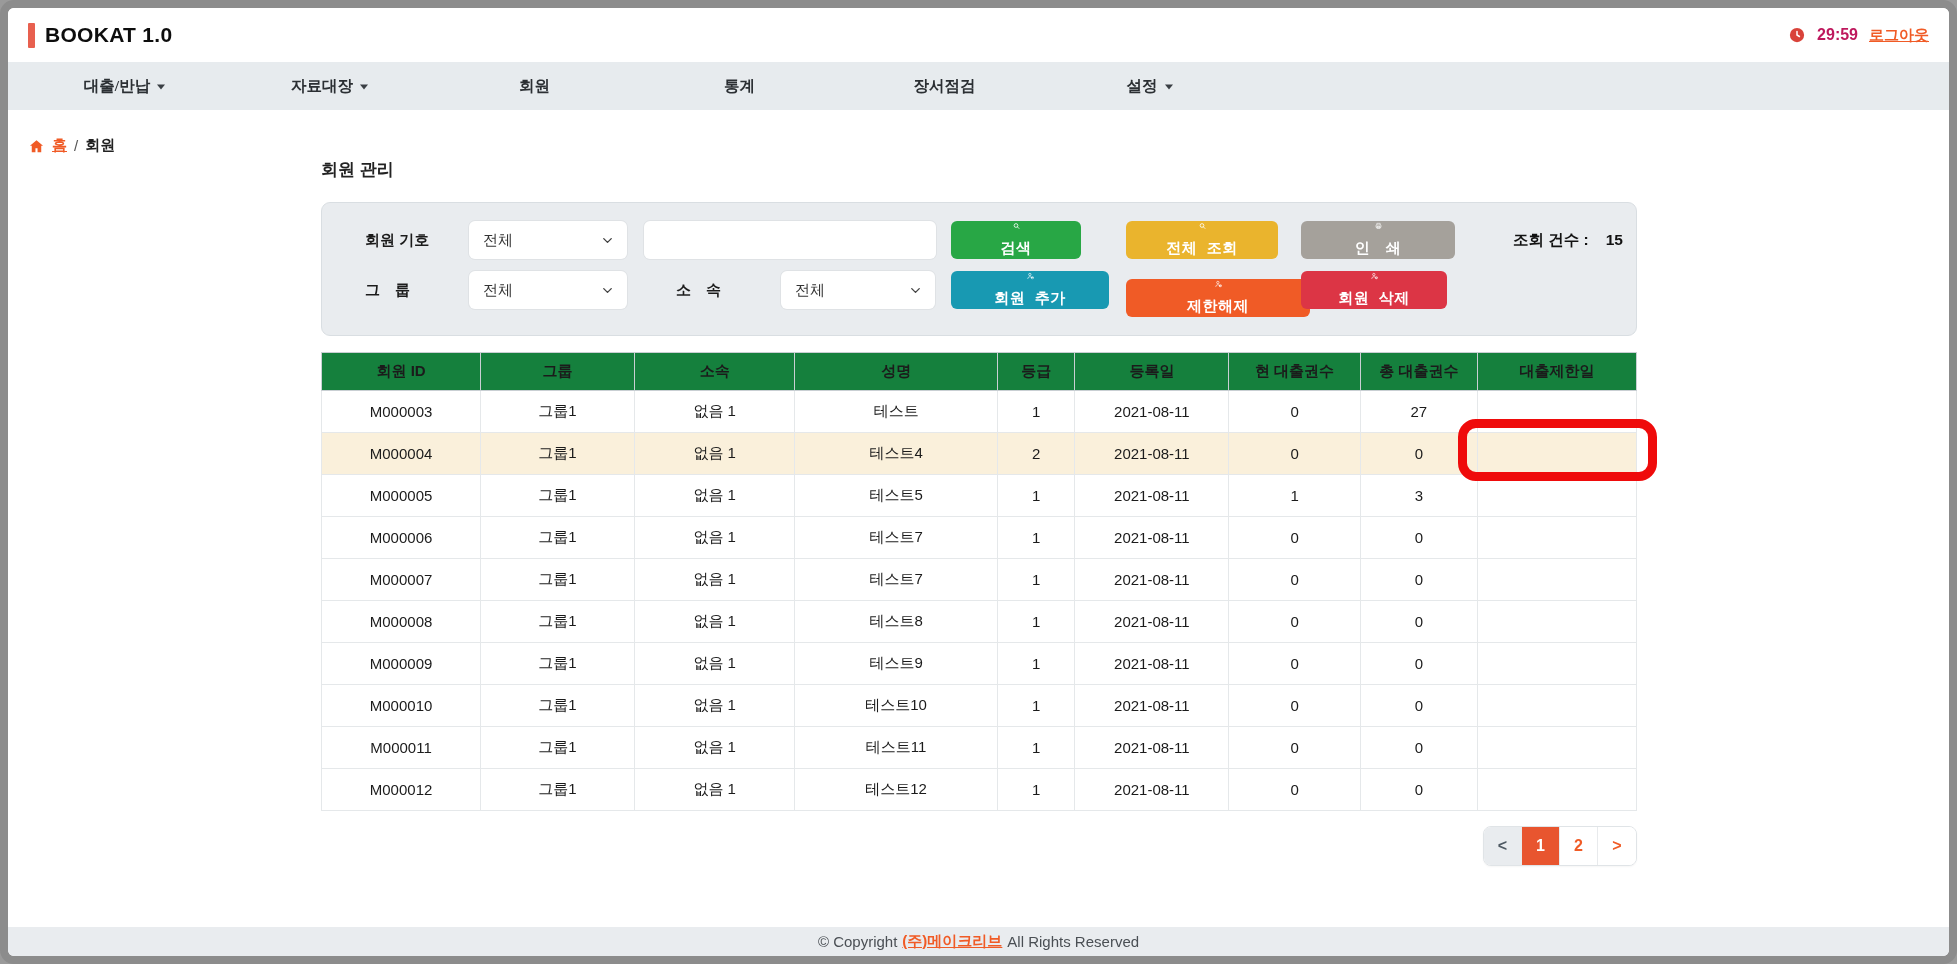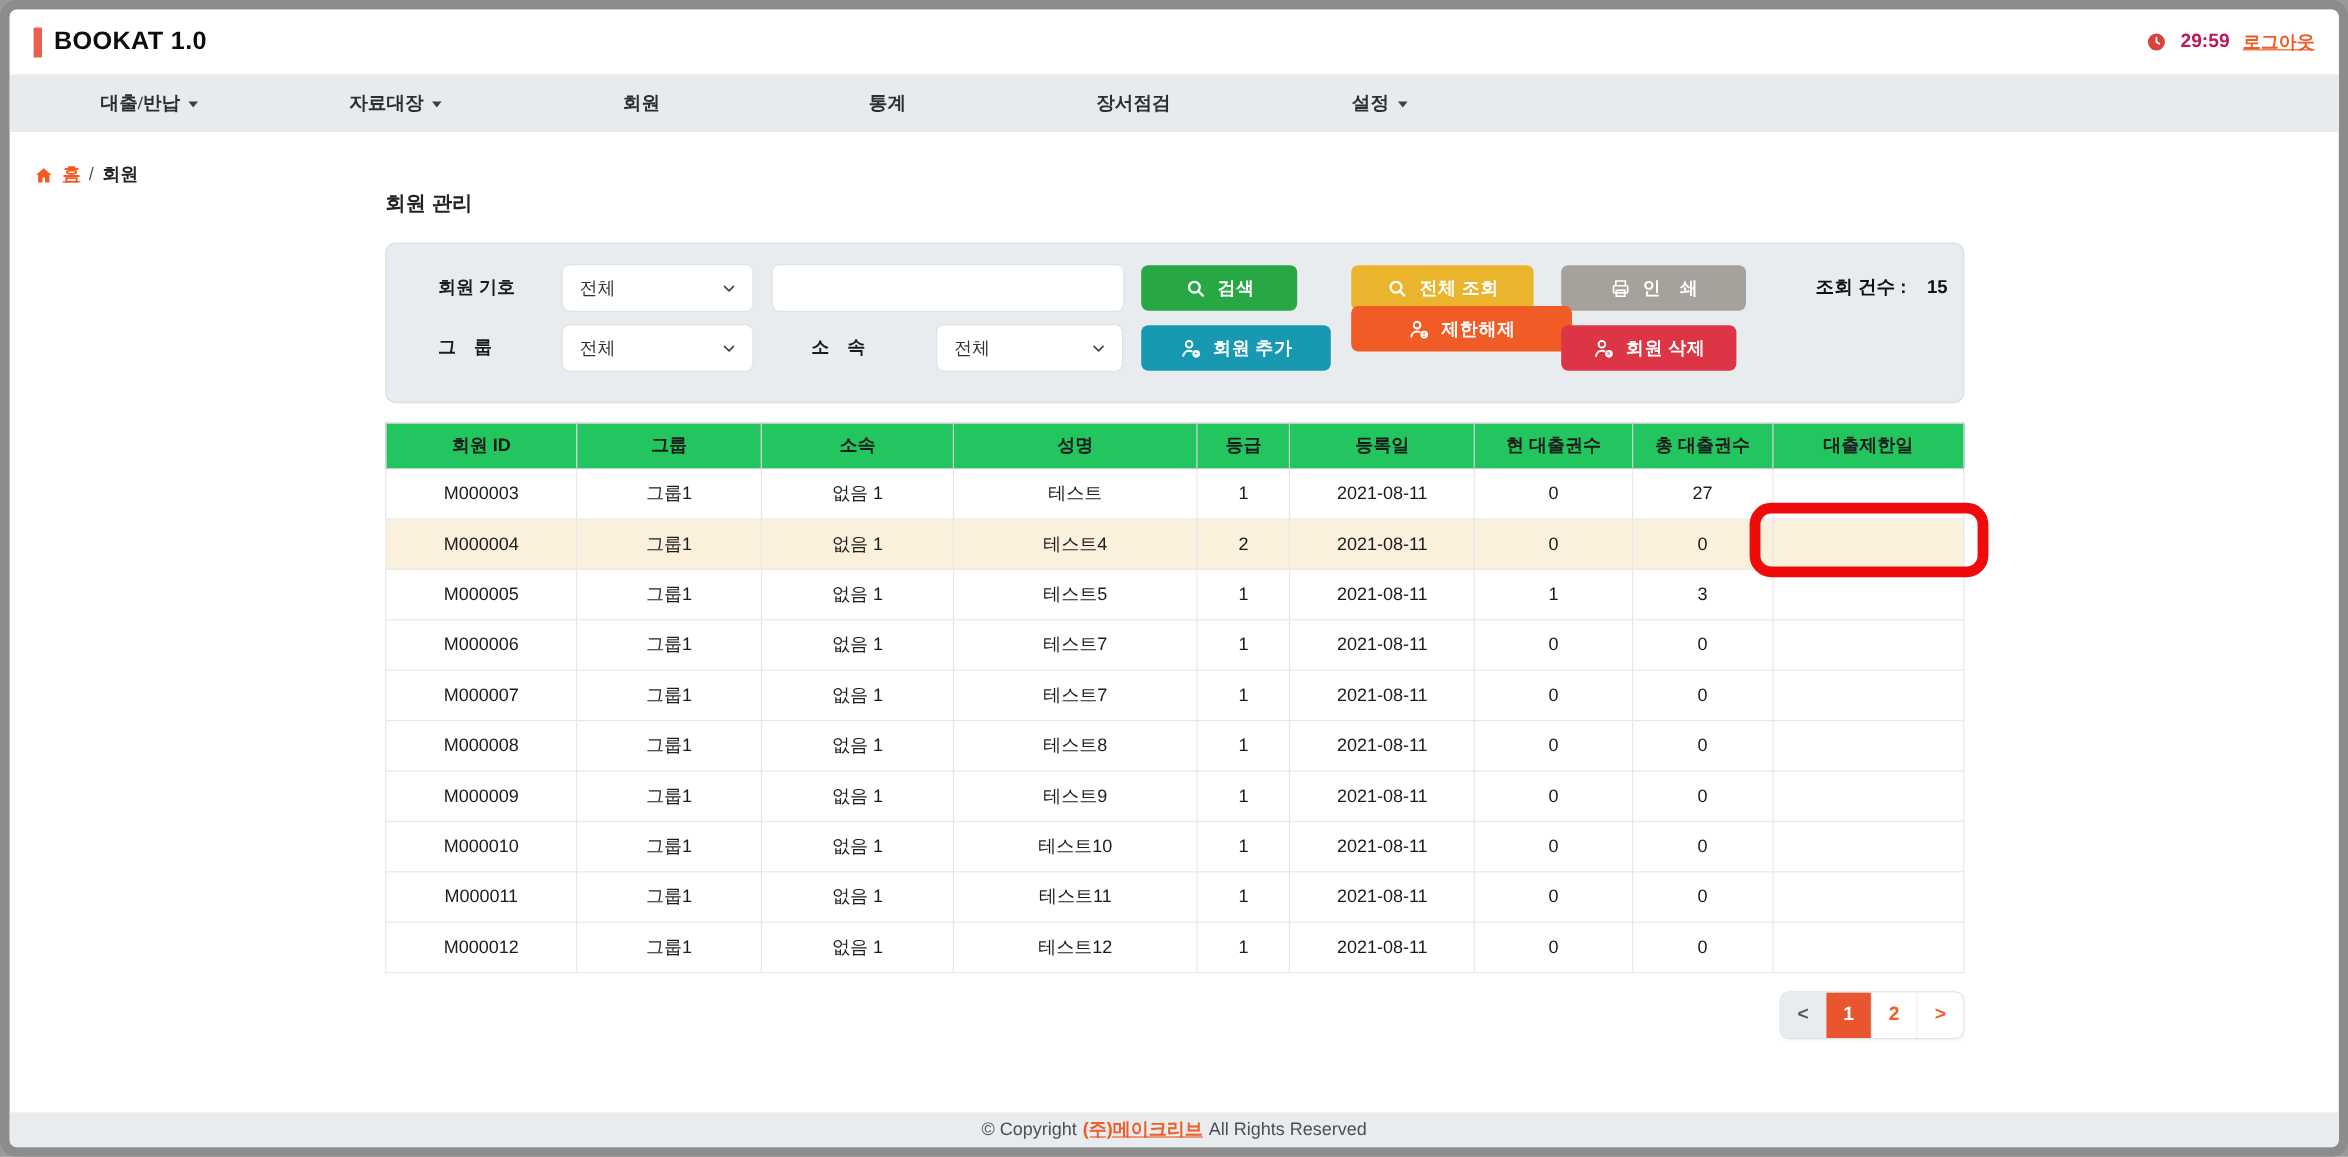--- a/index.html
+++ b/index.html
@@ -82,42 +82,43 @@
   .chev { width:15px; height:15px; display:inline-flex; }
   .txt-input {
     position:absolute; left:322px; top:18px; width:292px; height:38px;
     border:none; border-radius:6px; padding:0 12px; font-size:15px;
     box-shadow:0 0 0 1px rgba(0,0,0,.04); outline:none;
   }
   .btn {
     position:absolute; height:38px; border:none; border-radius:6px;
     color:#fff; font-weight:700; font-size:15px; letter-spacing:.5px;
     display:flex; align-items:center; justify-content:center; gap:9px; cursor:pointer;
-    font-family:Liberation Serif, serif;
+    font-family:Liberation Mono, monospace;
+    flex-direction:column;
   }
   .btn svg { width:19px; height:19px; }
   .btn-search  { left:629px; top:18px; width:130px; background:#28a745; }
   .btn-viewall { left:804px; top:18px; width:152px; background:#eab42d; }
   .btn-print   { left:979px; top:18px; width:154px; background:#a5a19b; }
   .btn-add     { left:629px; top:68px; width:158px; background:#1899b2; }
-  .btn-lift    { left:804px; top:52px; width:184px; background:#f05b26;justify-content:center; }
+  .btn-lift    { left:804px; top:76px; width:184px; background:#f05b26;justify-content:center; }
   .btn-del     { left:979px; top:68px; width:146px; background:#dc3545; }
   .count {
     position:absolute; right:13px; top:18px; height:38px; line-height:38px;
     font-size:15.5px; font-weight:700; color:#111; display:flex; gap:17px;
   }
 
   
   .member-table {
     position:absolute; left:313px; top:344px; width:1316px;
     border-collapse:collapse; table-layout:fixed;
     border:1px solid #c9ced2;
   }
   .member-table th {
-    background:#22c55e; border:1px solid #c9cfd3;
+    background:#15803d; border:1px solid #c9cfd3;
     height:38px; font-size:15px; font-weight:700; color:#1b1b1b; text-align:center;
   }
   .member-table td {
     border:1px solid #e5e8ea; background:#fff;
     height:42px; font-size:15px; font-weight:500; color:#1b1b1b; text-align:center;
   }
   .member-table tr.hl td { background:#faf0db; }
 
   
   .red-box {

